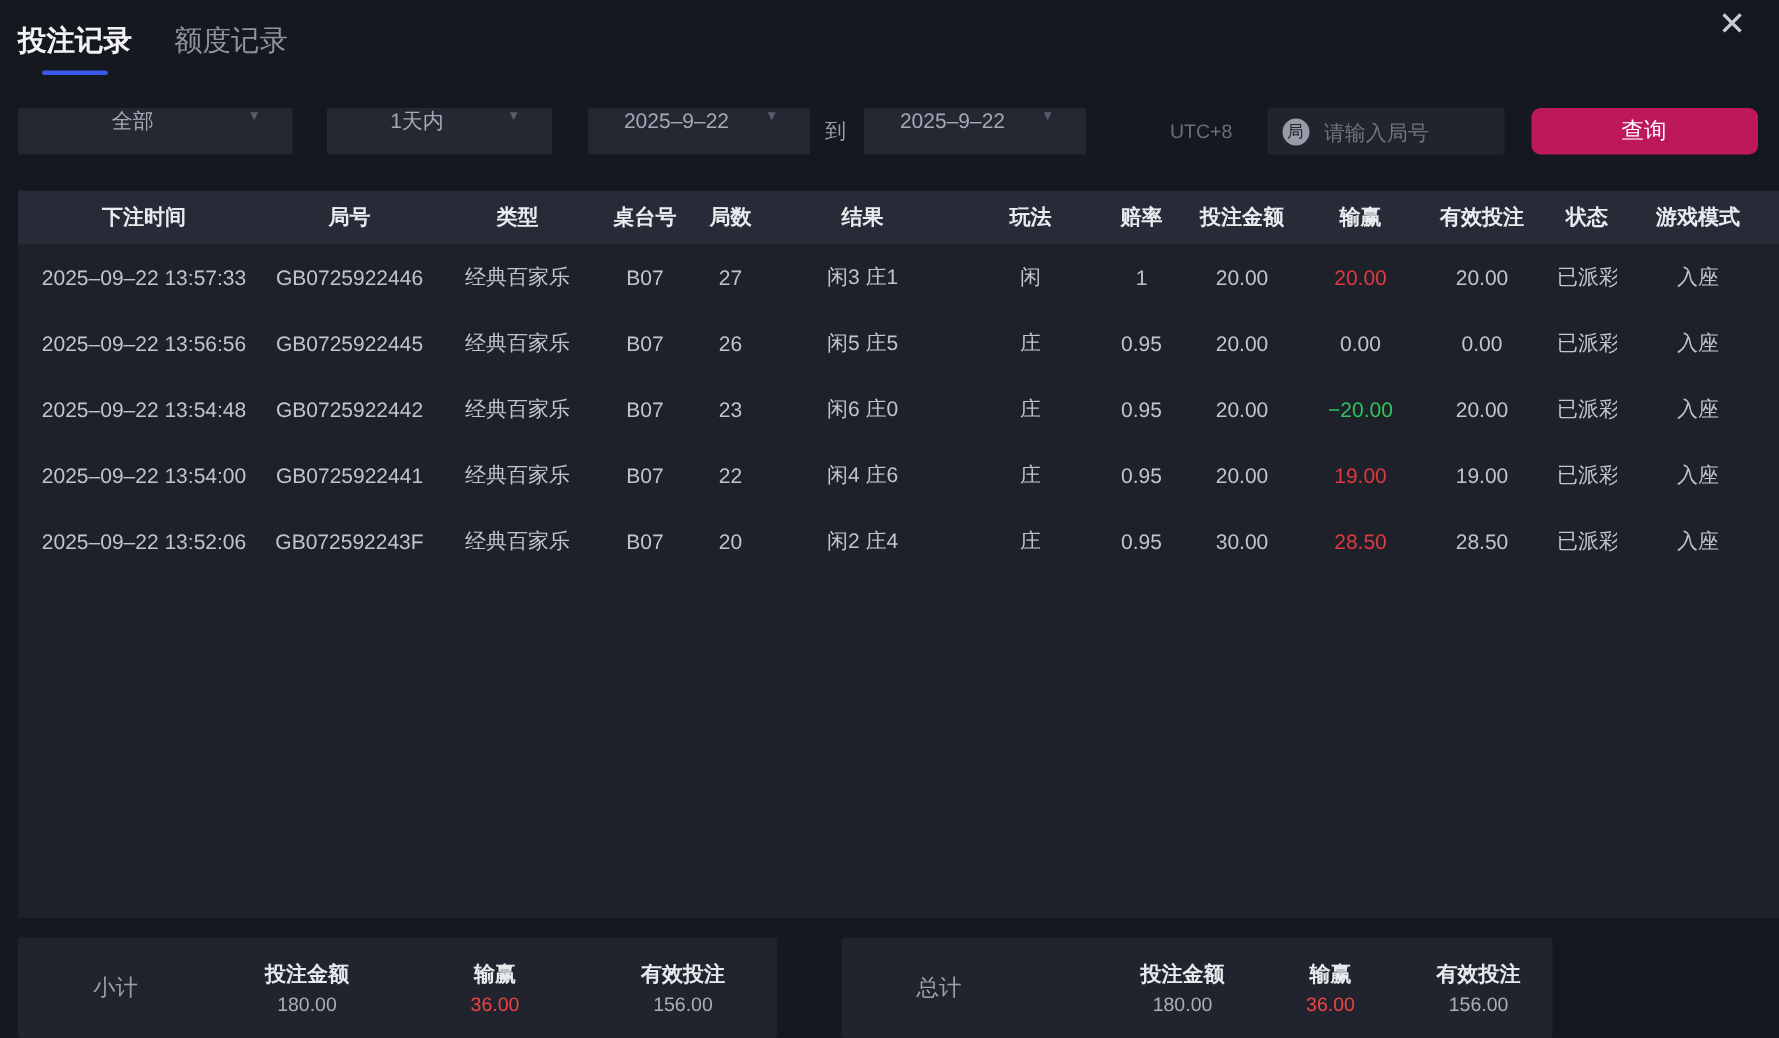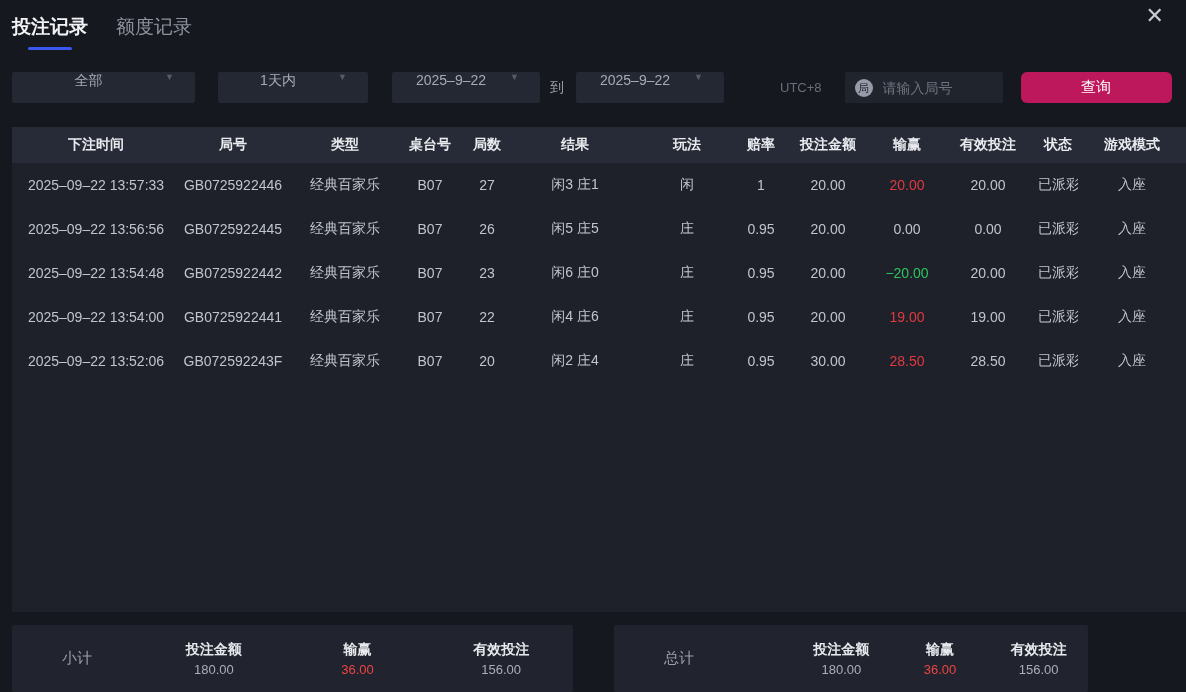--- a/index.html
+++ b/index.html
@@ -39,22 +39,22 @@
   th{font-size:14px;font-weight:bold;color:#e9ebef;text-align:center;padding:0;}
   tbody tr{height:44px;}
   td{font-size:14px;color:#bfc4cd;text-align:center;padding:0;white-space:nowrap;overflow:hidden;}
   td.red{color:#e0393f;}
   td.green{color:#2ec45c;}
   col.c1{width:168px}col.c2{width:106px}col.c3{width:118px}col.c4{width:52px}
   col.c5{width:62px}col.c6{width:114px}col.c7{width:110px}col.c8{width:38px}
   col.c9{width:96px}col.c10{width:62px}col.c11{width:100px}col.c12{width:40px}
   
   .card{position:absolute;top:625px;height:67px;background:#21242e;border-radius:2px;display:flex;align-items:center;}
-  .card-left{left:12px;width:561px;}
-  .card-right{left:614px;width:474px;gap:48px;}
+  .card-left{left:12px;width:506px;}
+  .card-right{left:561px;width:474px;gap:48px;}
   .card-label{flex:0 0 130px;text-align:center;font-size:15px;color:#9aa0aa;}
   .card-col{flex:1;text-align:center;}
   .card-col .lbl{font-size:14px;font-weight:bold;color:#e7e9ed;}
   .card-col .val{font-size:13px;color:#a9aeb8;margin-top:3px;}
   .card-col .val.red{color:#ef4444;}
 </style>
 </head>
 <body>
 
 <div class="tabs">

